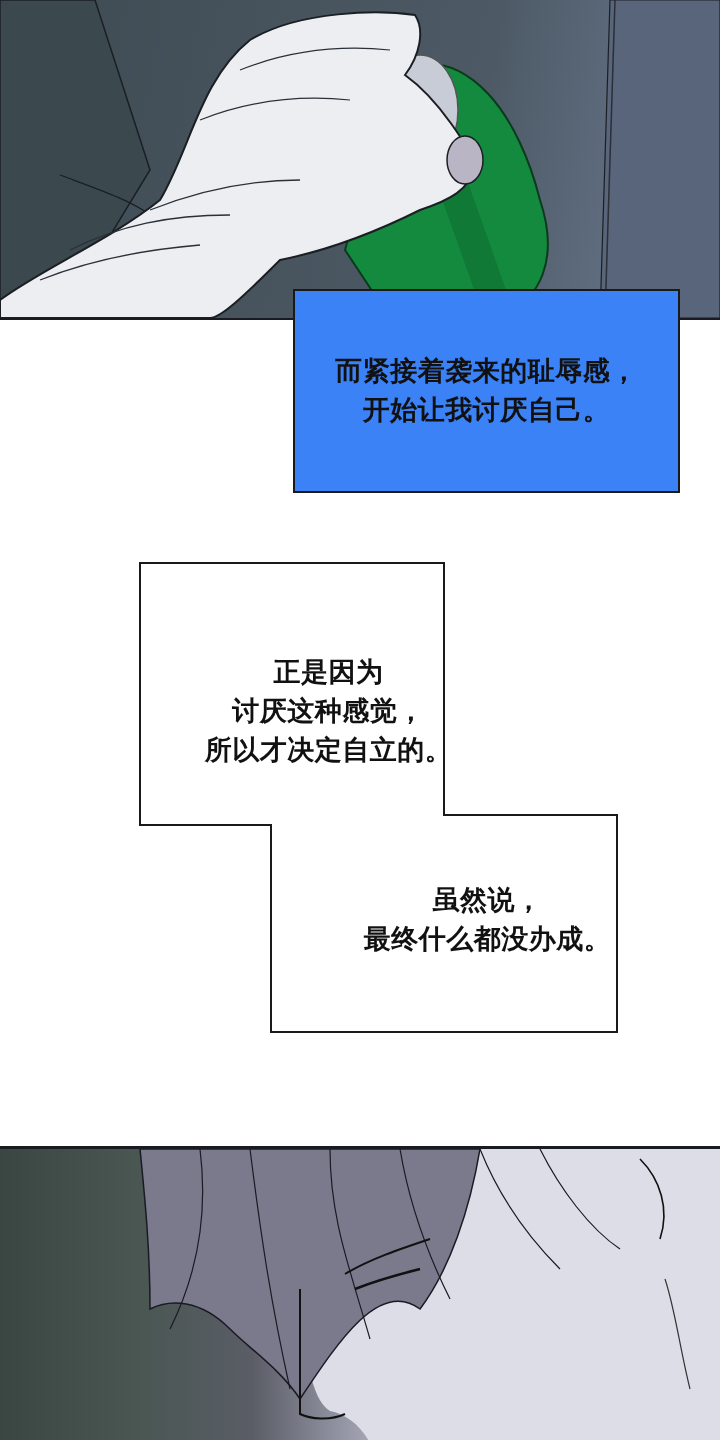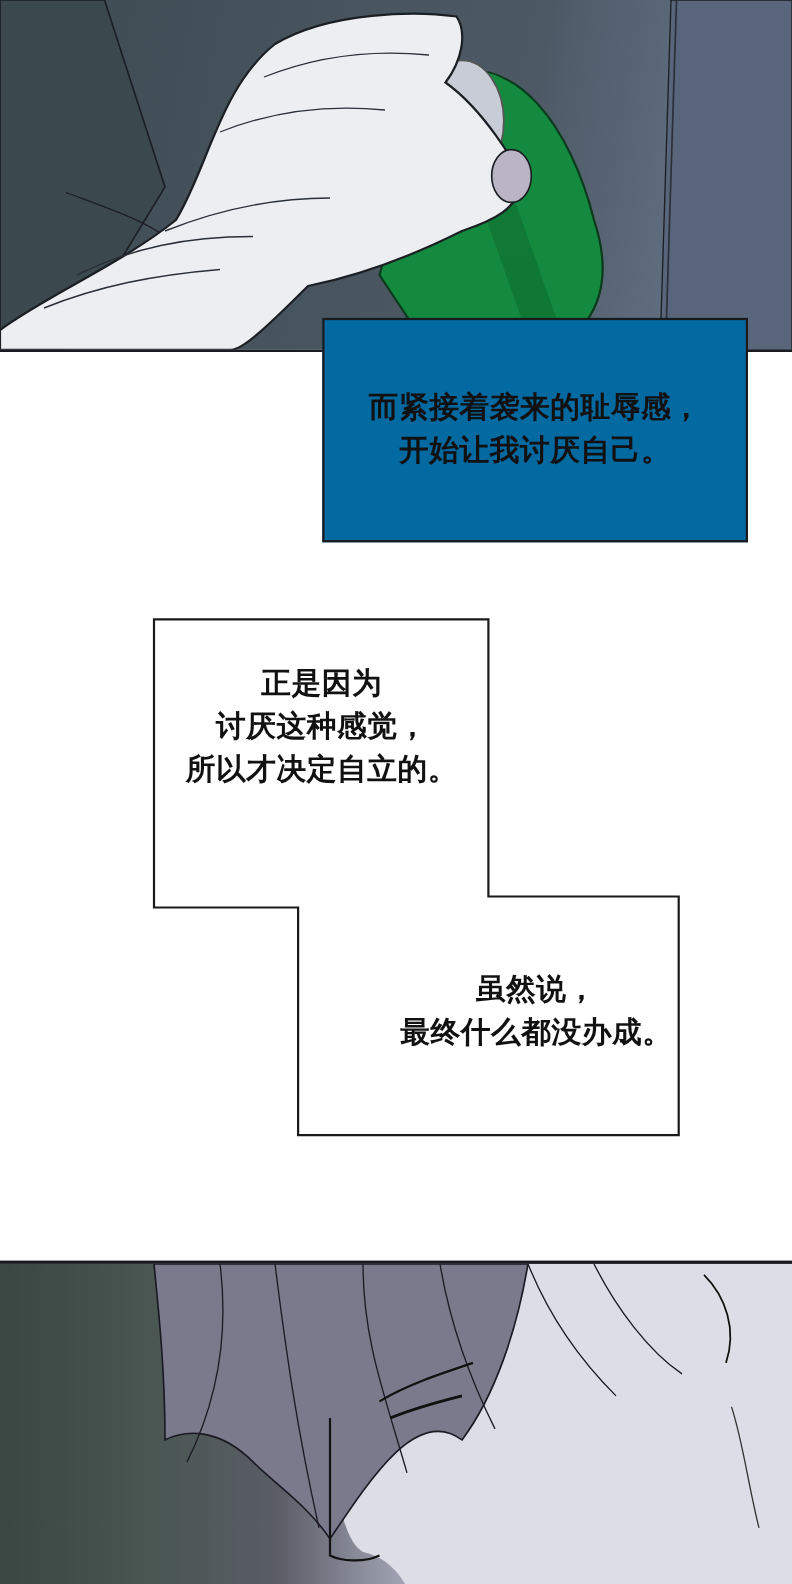--- a/index.html
+++ b/index.html
@@ -16,30 +16,30 @@
     background: linear-gradient(100deg, #3d4a52 0%, #46535c 35%, #4d5a66 65%, #6f7c94 100%);
     border-bottom: 2px solid #1a1a22;
   }
   #panel-bottom {
     top: 1146px; height: 294px;
     background: linear-gradient(90deg, #3a4641 0%, #4a5753 20%, #5a5d66 35%, #b4b6c8 55%, #dcdde6 80%, #e6e6ec 100%);
     border-top: 3px solid #1a1a22;
   }
   .panel svg { position: absolute; left: 0; top: 0; }
   .caption {
-    position: absolute; background: #0369a1; border: 2px solid #1a1a1a; box-sizing: border-box;
+    position: absolute; background: #3b82f6; border: 2px solid #1a1a1a; box-sizing: border-box;
   }
   .caption-text {
     position: absolute; color: #111111; font-size: 27px; line-height: 39px;
     text-align: center; white-space: pre-line; font-weight: bold; letter-spacing: 0.5px;
   }
   #caption-1 { left: 293px; top: 289px; width: 387px; height: 204px; }
   #caption-1 .caption-text { left: 0; right: 0; top: 60px; }
   .step-box { position: absolute; }
-  #caption-2-text { left: 140px; width: 305px; top: 602px; }
+  #caption-2-text { left: 140px; width: 305px; top: 652px; padding-left: 36px; }
   #caption-3-text { left: 272px; width: 345px; top: 880px; padding-left: 43px; }
 </style>
 </head>
 <body>
 
 <div id="panel-top" class="panel">
   <svg width="720" height="318" viewBox="0 0 720 318">
 
     <path d="M0,0 L95,0 L150,170 L60,318 L0,318 Z" fill="#3b484e" stroke="#1b1f24" stroke-width="1.5"></path>
     <path d="M60,175 C100,190 130,200 150,215" stroke="#1b1f24" stroke-width="1.2" fill="none"></path>

